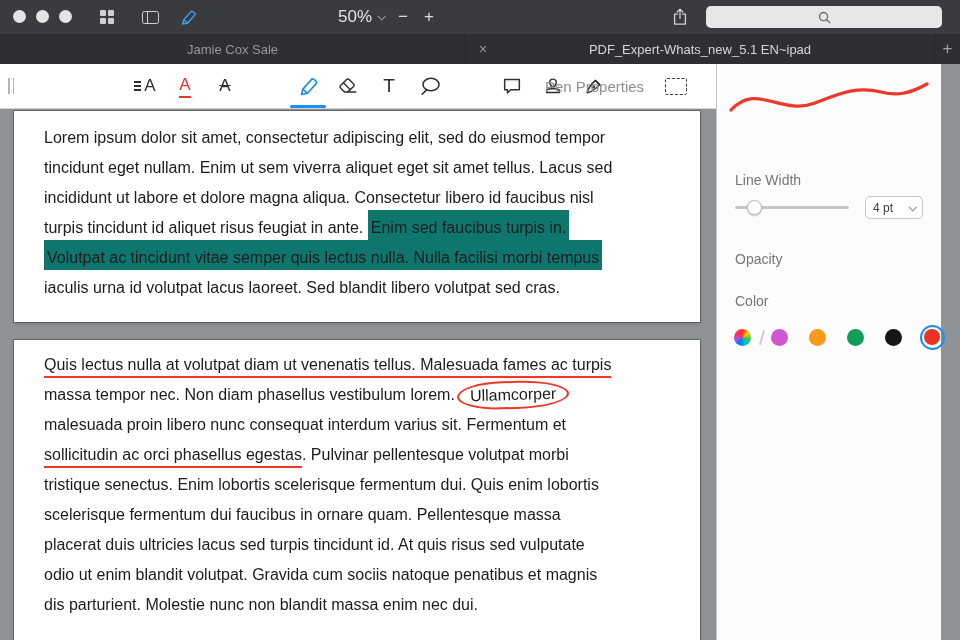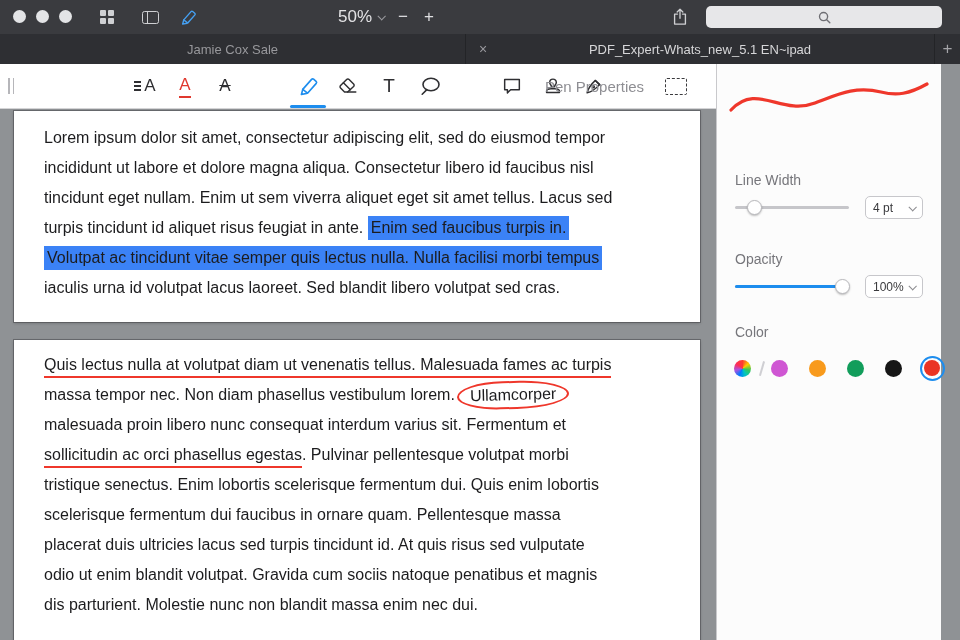--- a/index.html
+++ b/index.html
@@ -58,21 +58,21 @@
   .props-title { position:absolute; right:0; width:243px; top:0; height:45px; display:flex; align-items:center; justify-content:center; color:#8e8e93; font-size:15px; }
 
   
   .docarea { position:relative; flex:1; background:#8f9295; overflow:hidden; }
   .page { position:absolute; left:14px; width:686px; background:#fff; box-shadow:0 0 0 1px rgba(60,60,64,.45), 0 1px 3px rgba(0,0,0,.25); }
   .page-1 { top:2px; height:211px; }
   .page-2 { top:231px; height:330px; }
   .page-text { padding:12px 30px 0; }
   .page-2 .page-text { padding-top:10px; }
   .doc-line { height:30px; line-height:30px; font-size:16px; color:#1c1c1e; white-space:nowrap; }
-  .run-highlight { background:#3b82f6; padding:3px 3px 4px; }
+  .run-highlight { background:#0f766e; padding:9px 3px 4px; }
   .run-underline { border-bottom:2.5px solid #ef372b; padding-bottom:3px; }
   .run-circle { display:inline-block; border:2px solid #ef372b; border-radius:48% 52% 55% 45% / 62% 58% 60% 55%; padding:0 11px; margin-left:2px; line-height:24px; transform:rotate(-1.5deg); }
 
   
   .panel { width:225px; background:#fcfcfc; border-left:1px solid #c9c9cc; position:relative; }
   .squiggle { display:block; margin:6px auto 0; }
   .prop-label { margin:44px 0 0 18px; font-size:14px; color:#76767b; }
   .prop-label.tight { margin-top:32px; }
   .prop-label.color { margin-top:26px; }
   .ctl-row { display:flex; align-items:center; margin:8px 18px 0; }
@@ -220,22 +220,22 @@
           <span class="sel-rect"></span>
         </div>
 
         <div class="props-title">Pen Properties</div>
       </div>
 
       <div class="docarea">
         <div class="page page-1">
           <div class="page-text">
               <div class="doc-line"><span class="run run-normal">Lorem ipsum dolor sit amet, consectetur adipiscing elit, sed do eiusmod tempor</span></div>
+              <div class="doc-line"><span class="run run-normal">tincidunt eget nullam. Enim ut sem viverra aliquet eget sit amet tellus. Lacus sed</span></div>
               <div class="doc-line"><span class="run run-normal">incididunt ut labore et dolore magna aliqua. Consectetur libero id faucibus nisl</span></div>
-              <div class="doc-line"><span class="run run-normal">tincidunt eget nullam. Enim ut sem viverra aliquet eget sit amet tellus. Lacus sed</span></div>
               <div class="doc-line"><span class="run run-normal">turpis tincidunt id aliquet risus feugiat in ante. </span><span class="run run-highlight">Enim sed faucibus turpis in.</span></div>
               <div class="doc-line"><span class="run run-highlight">Volutpat ac tincidunt vitae semper quis lectus nulla. Nulla facilisi morbi tempus</span></div>
               <div class="doc-line"><span class="run run-normal">iaculis urna id volutpat lacus laoreet. Sed blandit libero volutpat sed cras.</span></div>
             </div>
         </div>
         <div class="page page-2">
           <div class="page-text">
               <div class="doc-line"><span class="run run-underline">Quis lectus nulla at volutpat diam ut venenatis tellus. Malesuada fames ac turpis</span></div>
               <div class="doc-line"><span class="run run-normal">massa tempor nec. Non diam phasellus vestibulum lorem.</span><span class="run run-circle">Ullamcorper</span></div>
               <div class="doc-line"><span class="run run-normal">malesuada proin libero nunc consequat interdum varius sit. Fermentum et</span></div>
@@ -261,31 +261,20 @@
           <span class="slider-track"></span>
           <span class="slider-thumb" style="left: calc(17% - 7px);"></span>
         </div>
         <div class="dropdown">
           <span>4 pt</span>
           <span class="chev"></span>
         </div>
       </div>
 
       <div class="prop-label tight">Opacity</div>
-      <div class="ctl-row">
-        <div class="slider">
-          <span class="slider-track"></span>
-          <span class="slider-fill" style="width: 94%;"></span>
-          <span class="slider-thumb" style="left: calc(94% - 7px);"></span>
-        </div>
-        <div class="dropdown">
-          <span>100%</span>
-          <span class="chev"></span>
-        </div>
-      </div>
 
       <div class="prop-label color">Color</div>
       <div class="swatch-row">
           <span class="swatch">
             <span class="swatch-dot wheel"></span>
           </span>
           <span class="swatch-divider"></span>
           <span class="swatch">
             <span class="swatch-dot" style="background: rgb(207, 86, 211);"></span>
           </span>

